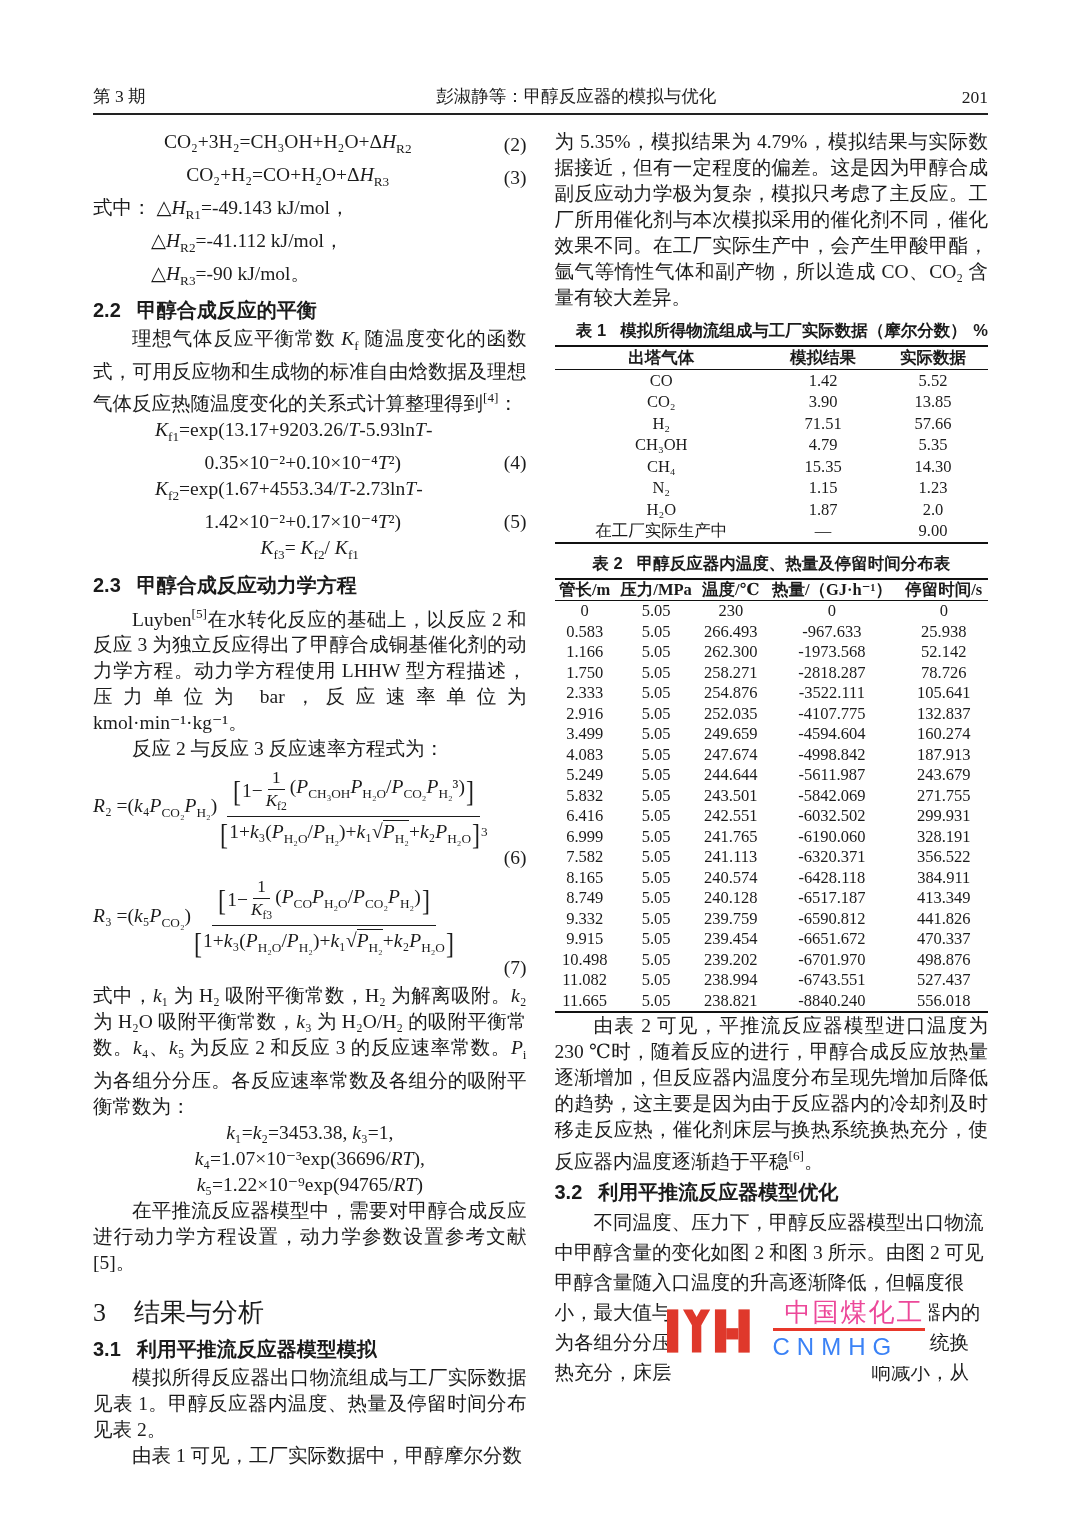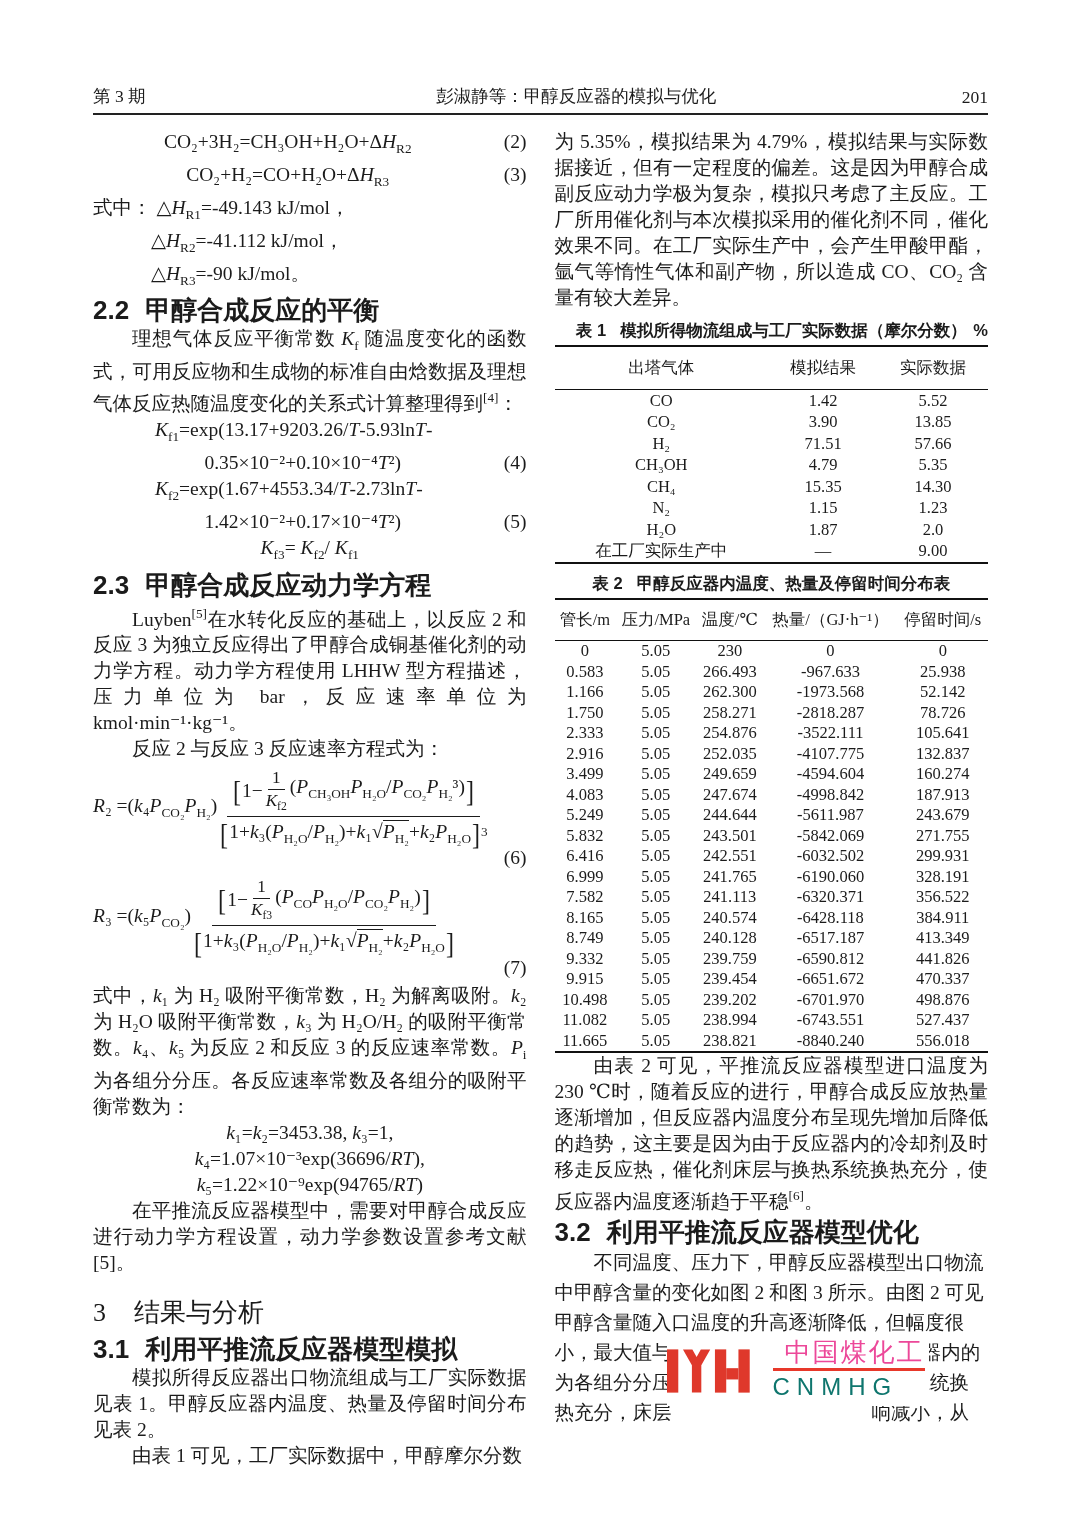--- a/index.html
+++ b/index.html
@@ -12,31 +12,31 @@
   .phead .hc{flex:1;text-align:center;padding-left:45px;}
   
   .cols{display:flex;gap:28px;margin-top:14px;}
   .col{width:433.5px;font-size:19.5px;line-height:26px;text-align:justify;}
   .p{text-indent:2em;}
   .p-noindent{text-indent:0;}
   sub{font-size:0.68em;}
   sup{font-size:0.68em;}
   i{font-style:italic;}
   
-  .eqline{display:flex;}
+  .eqline{display:flex;align-items:center;}
   .eqbody{flex:1;text-align:center;}
   .eqnum{width:44px;text-align:right;}
   .dh{padding-left:58px;}
   .dh-first{padding-left:0;}
   .eq45-l1{padding-left:62px;}
   .eq45-l2{flex:1;text-align:center;padding-left:30px;}
   .center{text-align:center;text-indent:0;}
   
   .h2{font-family:"Liberation Sans","DejaVu Sans",sans-serif;font-weight:bold;
-      font-size:26px;margin:4px 0 3px 0;text-align:left;text-indent:0;}
+      font-size:20px;margin:4px 0 3px 0;text-align:left;text-indent:0;}
   .h2 .no{margin-right:16px;}
   .h1big{font-size:26px;margin:24px 0 10px 0;text-align:left;text-indent:0;}
   .h1big .no{margin-right:28px;}
   
   .equation{margin:6px 0 2px 0;}
   .eqrow{display:flex;align-items:center;justify-content:flex-start;}
   .lhs{white-space:nowrap;margin-right:2px;}
   .frac{display:inline-flex;flex-direction:column;align-items:center;vertical-align:middle;}
   .fnum{display:flex;align-items:center;border-bottom:1.6px solid #1b1b1b;
         padding:0 5px 2px 5px;white-space:nowrap;}
@@ -50,21 +50,21 @@
   .eqtagline{text-align:right;margin-top:-6px;}
   
   .tcap{position:relative;font-family:"Liberation Sans","DejaVu Sans",sans-serif;
         font-weight:bold;font-size:16.5px;text-align:center;margin:8px 0 4px 0;
         line-height:22px;text-indent:0;}
   .tcap .lbl{margin-right:14px;}
   .tcap .unit{position:absolute;right:0;top:0;font-weight:bold;}
   table.rt{width:100%;border-collapse:collapse;font-size:16.5px;line-height:21.5px;
            border-top:2.2px solid #111;border-bottom:2.2px solid #111;}
   table.rt thead tr{border-bottom:1.2px solid #111;}
-  table.rt th{font-weight:normal;padding:10px 2px;}
+  table.rt th{font-weight:bold;padding:0 2px;}
   table.rt td{padding:0 2px;text-align:center;}
   table.rt th{text-align:center;}
   #table2 td,#table2 th{line-height:20.5px;}
   
   .optpara{position:relative;line-height:30px;}
   .optline{white-space:nowrap;overflow:hidden;}
   .gapspan{display:inline-block;width:200px;}
   .wm{position:absolute;left:112px;top:88px;display:flex;align-items:flex-start;
       background:#fff;padding:2px 4px 2px 0;z-index:3;}
   .wm-text{margin-left:12px;font-family:"Liberation Sans","DejaVu Sans",sans-serif;}
@@ -434,21 +434,21 @@
                 <rect x="0" y="0" width="24" height="92"></rect>
                 <polygon points="34,0 54,0 63,16 72,0 92,0 73,34 73,92 53,92 53,34"></polygon>
                 <rect x="102" y="0" width="24" height="92"></rect>
                 <rect x="126" y="40" width="26" height="24"></rect>
                 <rect x="152" y="0" width="24" height="92"></rect>
               </g>
             </svg>
             <div class="wm-text">
               <div class="wm-cn" style="color: #ec4899; margin-left: 12px;">中国煤化工</div>
               <div class="wm-rule" style="background: rgb(232, 56, 42);"></div>
-              <div class="wm-en" style="color: #0f766e;">CNMHG</div>
+              <div class="wm-en" style="color: #3b82f6;">CNMHG</div>
             </div>
           </div>
         </div>
 
       </div>
     </div>
   </div>
 </div>
 
 </body></html>

